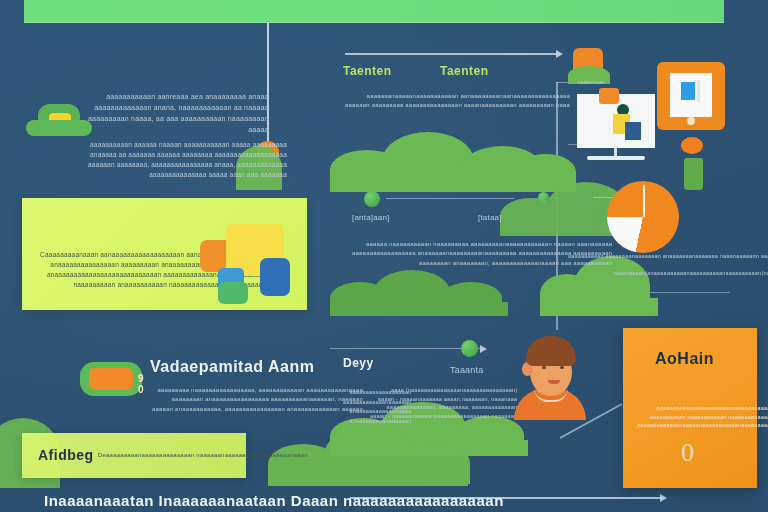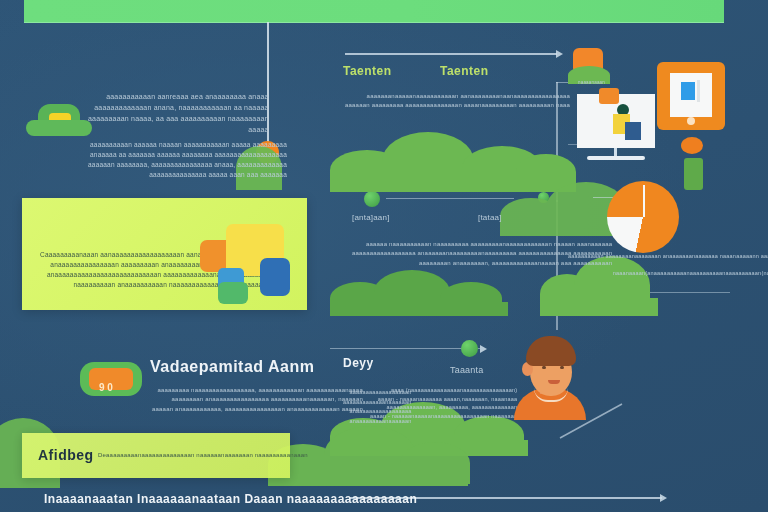--- a/index.html
+++ b/index.html
@@ -80,21 +80,21 @@
 
   
   .hat{position:absolute;}
   .hat .brim{position:absolute;left:0;bottom:0;width:66px;height:16px;border-radius:10px;background:#5fb95a;}
   .hat .crown{position:absolute;left:12px;top:0;width:42px;height:24px;border-radius:12px 12px 4px 4px;background:#59b356;}
   .hat .band{position:absolute;left:23px;top:9px;width:22px;height:15px;border-radius:4px;background:#f5d327;}
 
   .chip{position:absolute;}
   .chip .pad{position:absolute;inset:0;border-radius:14px;background:#5cbb57;}
   .chip .inner{position:absolute;left:9px;top:6px;width:44px;height:22px;border-radius:6px;background:#f08a2a;}
-  .chip .dg{position:absolute;top:20px;font:bold 10px "Liberation Sans",sans-serif;color:#fde9c8;filter:blur(.5px);}
+  .chip .dg{position:absolute;top:11px;font:bold 10px "Liberation Sans",sans-serif;color:#fde9c8;filter:blur(.5px);margin-left:39px;}
 
   .monitor{position:absolute;}
   .monitor .screen{position:absolute;left:0;top:0;width:78px;height:54px;background:#f4f6f7;}
   .monitor .tab{position:absolute;left:22px;top:-6px;width:20px;height:16px;border-radius:3px;background:#f08a2a;}
   .monitor .head{position:absolute;left:40px;top:10px;width:12px;height:12px;border-radius:50%;background:#17513f;}
   .monitor .torso{position:absolute;left:36px;top:20px;width:17px;height:20px;background:#f2d23c;}
   .monitor .case{position:absolute;left:48px;top:28px;width:16px;height:18px;background:#2f5c8f;}
   .monitor .stem{position:absolute;left:37px;top:54px;width:3px;height:10px;background:#cfdfeb;}
   .monitor .base{position:absolute;left:10px;top:62px;width:58px;height:4px;border-radius:2px;background:#e7eef4;}
 
@@ -336,21 +336,30 @@
     <div class="neck"></div>
     <div class="face"></div>
     <div class="ear"></div>
     <div class="hair"></div>
     <div class="eye" style="left:28px;"></div>
     <div class="eye" style="left:46px;"></div>
     <div class="mouth"></div>
     <div class="necklace"></div>
   </div>
 
-
-  <div class="card-lime soft" style="left:22px;top:433px;width:268px;height:45px;">
+  <div class="card-orange" style="left:623px;top:328px;width:134px;height:160px;">
+    <div class="t hd dark" style="left:32px;top:22px;font-size:16px;">AoHain</div>
+    <div class="blk bd light" style="left:14px;top:76px;font-size:5.5px;">
+      <div>aaaaaaaaaaaaaaaaaaaaaaaaaaaaaaaaaaan</div>
+      <div>aaaaaaaaaan  naaaaaaaaaan  naaaaaaaaaaaan</div>
+      <div>aaaaaaaaaaaaanaaaaanaaaaaanaaaanaaaaaaaaan</div>
+    </div>
+    <div class="zero" style="left:58px;top:110px;">0</div>
+  </div>
+
+  <div class="card-lime soft" style="left:22px;top:433px;width:224px;height:45px;">
     <div class="t hd dark" style="left:16px;top:14px;font-size:14px;">Afidbeg</div>
     <div class="t bd dark" style="left:76px;top:18px;font-size:6px;">Deaaaaaaaaanaaaaaaaaaaaaaan  naaaaaanaaaaaaan  naaaaaaaaanaaan</div>
   </div>
 
-  <div class="t hd" style="left:44px;top:492px;font-size:12px;">Inaaaanaaatan  Inaaaaaanaataan  Daaan  naaaaaaaaaaaaaaaan</div>
+  <div class="t hd" style="left:44px;top:492px;font-size:15px;">Inaaaanaaatan  Inaaaaaanaataan  Daaan  naaaaaaaaaaaaaaaan</div>
 
 </div>
 
 </body></html>

